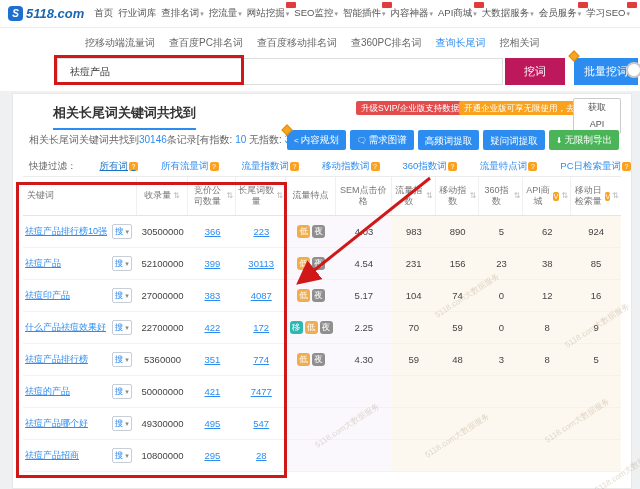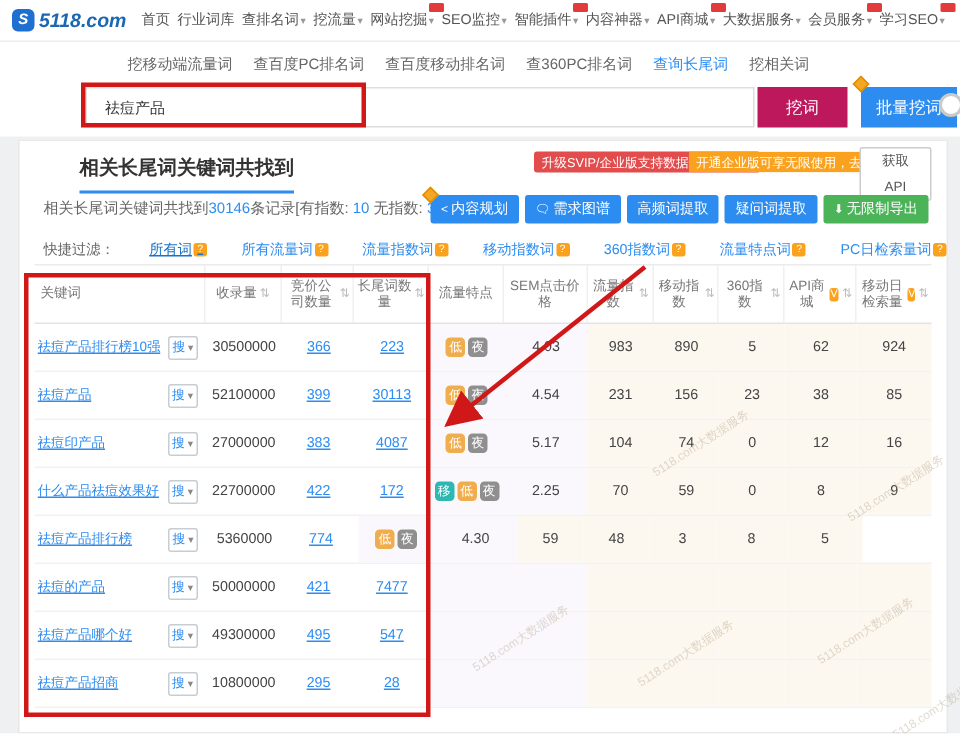--- a/index.html
+++ b/index.html
@@ -359,20 +359,23 @@
       <div class="td c-md bg-crm">9</div>
     </div>
     <div class="trow">
       <div class="td c-kw">
           <a class="kwlink">祛痘产品排行榜</a>
         </div>
       <div class="td c-sb">
           <button class="sbtn">搜</button>
         </div>
       <div class="td c-idx">5360000</div>
+      <div class="td c-bid">
+          <a class="numlink">351</a>
+        </div>
       <div class="td c-lt">
           <a class="numlink">774</a>
         </div>
       <div class="td c-ft bg-lav">
           <span class="chip chip-low">低</span>
           <span class="chip chip-night">夜</span>
         </div>
       <div class="td c-sem bg-lav">4.30</div>
       <div class="td c-fl bg-crm">59</div>
       <div class="td c-mo bg-crm">48</div>

